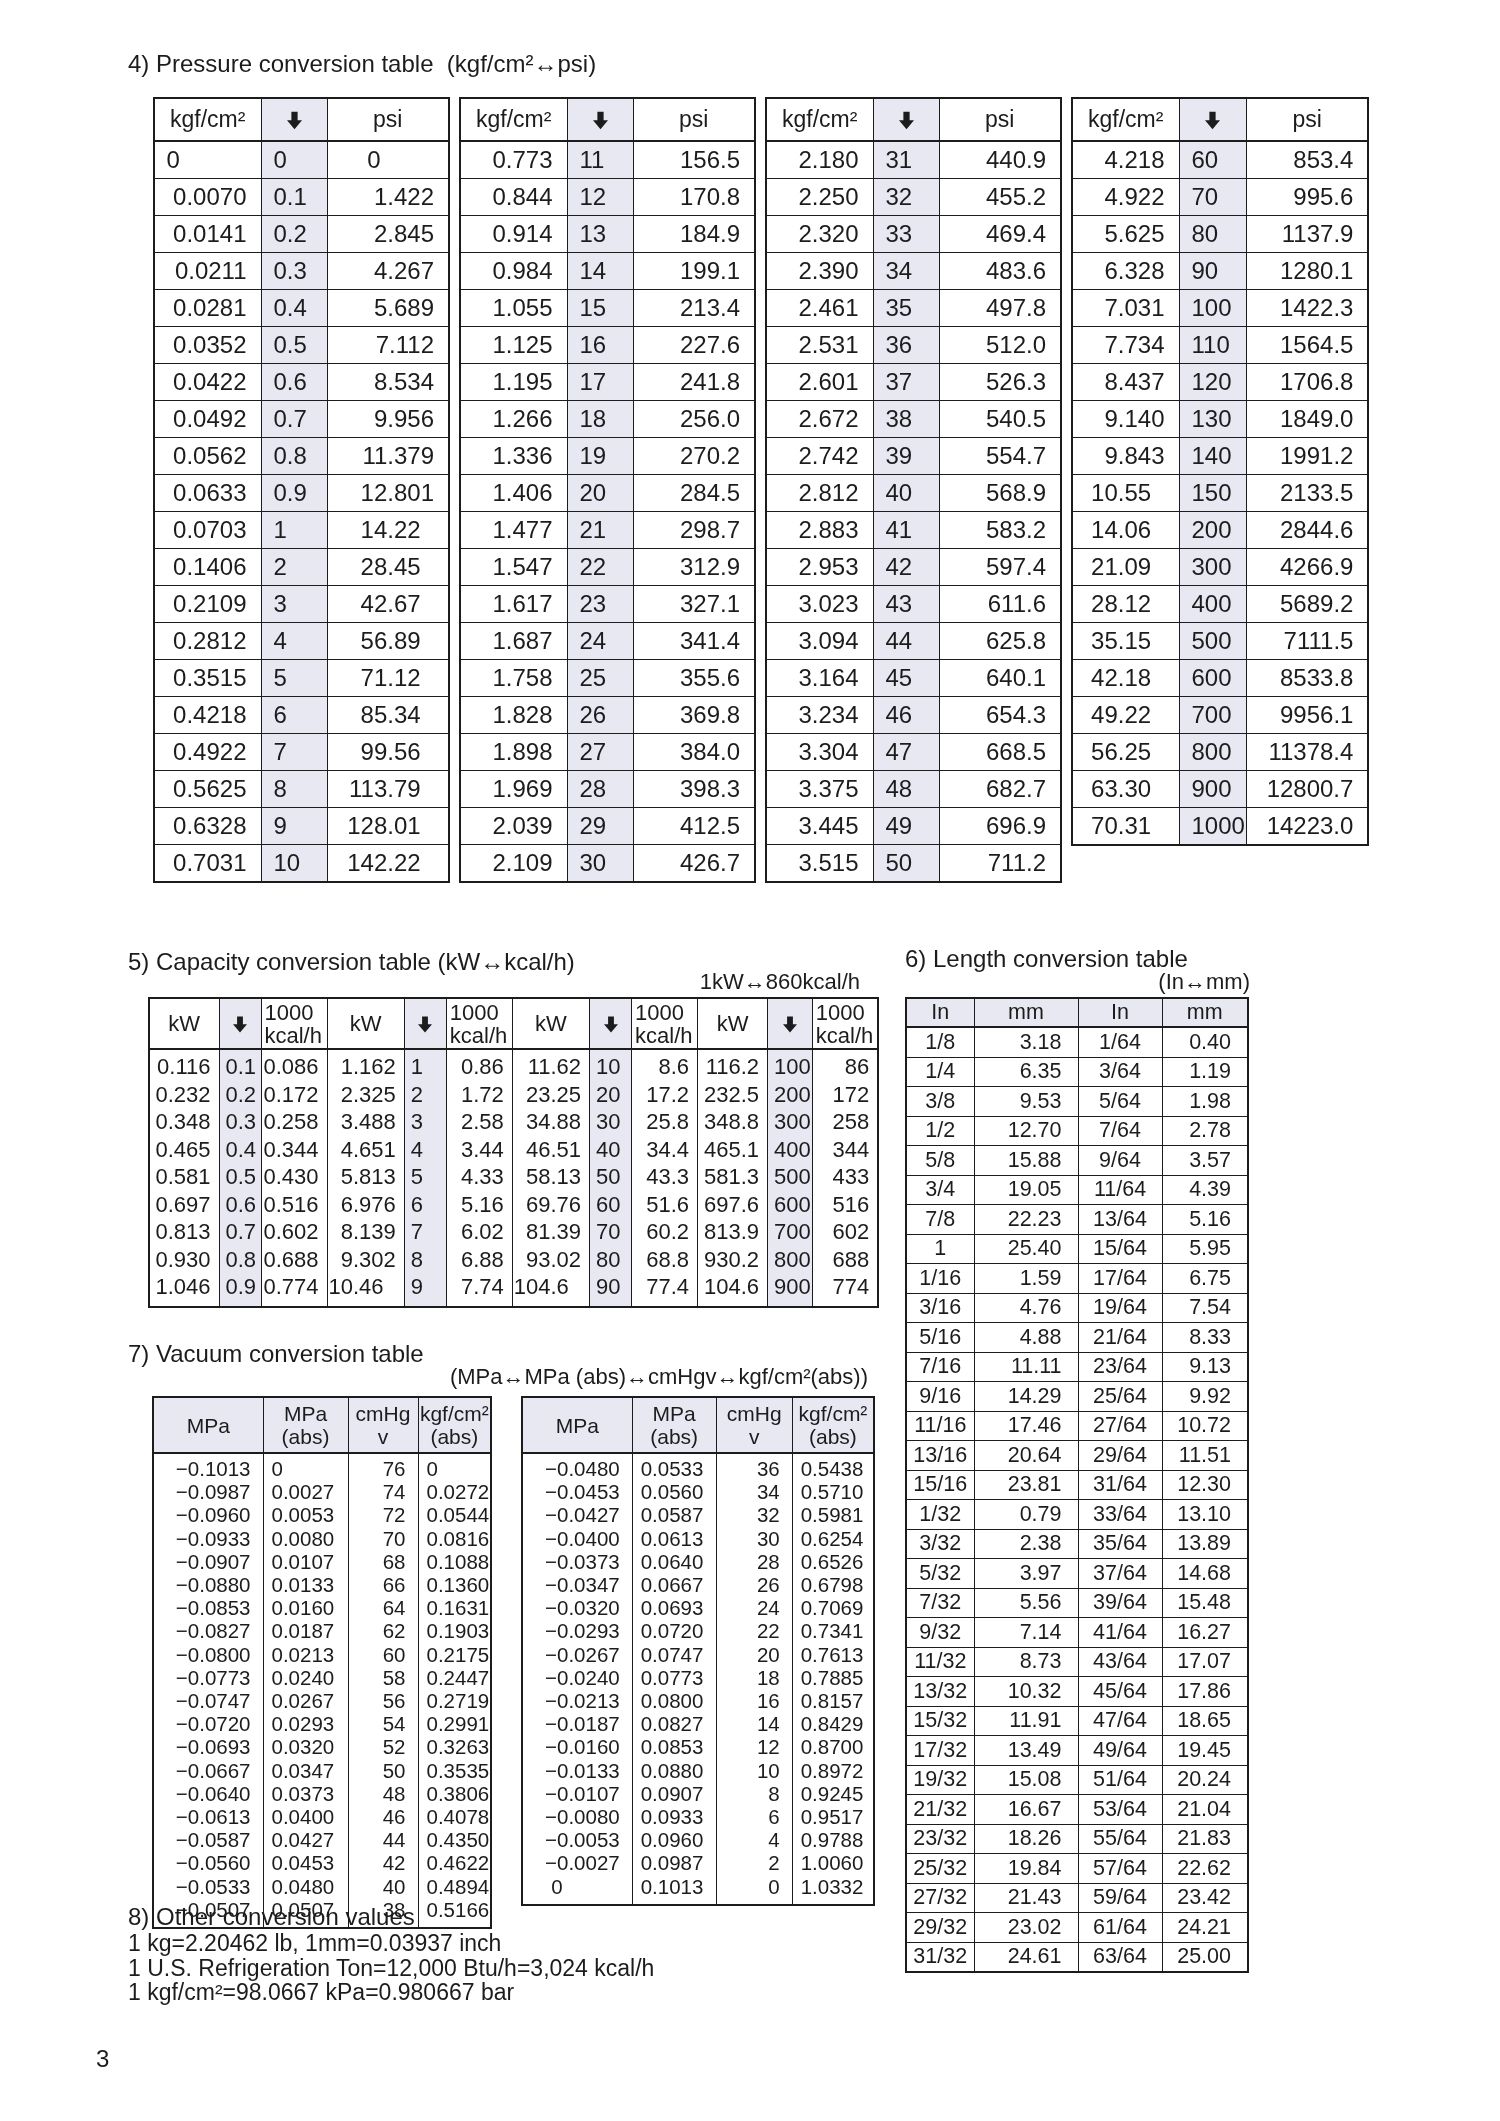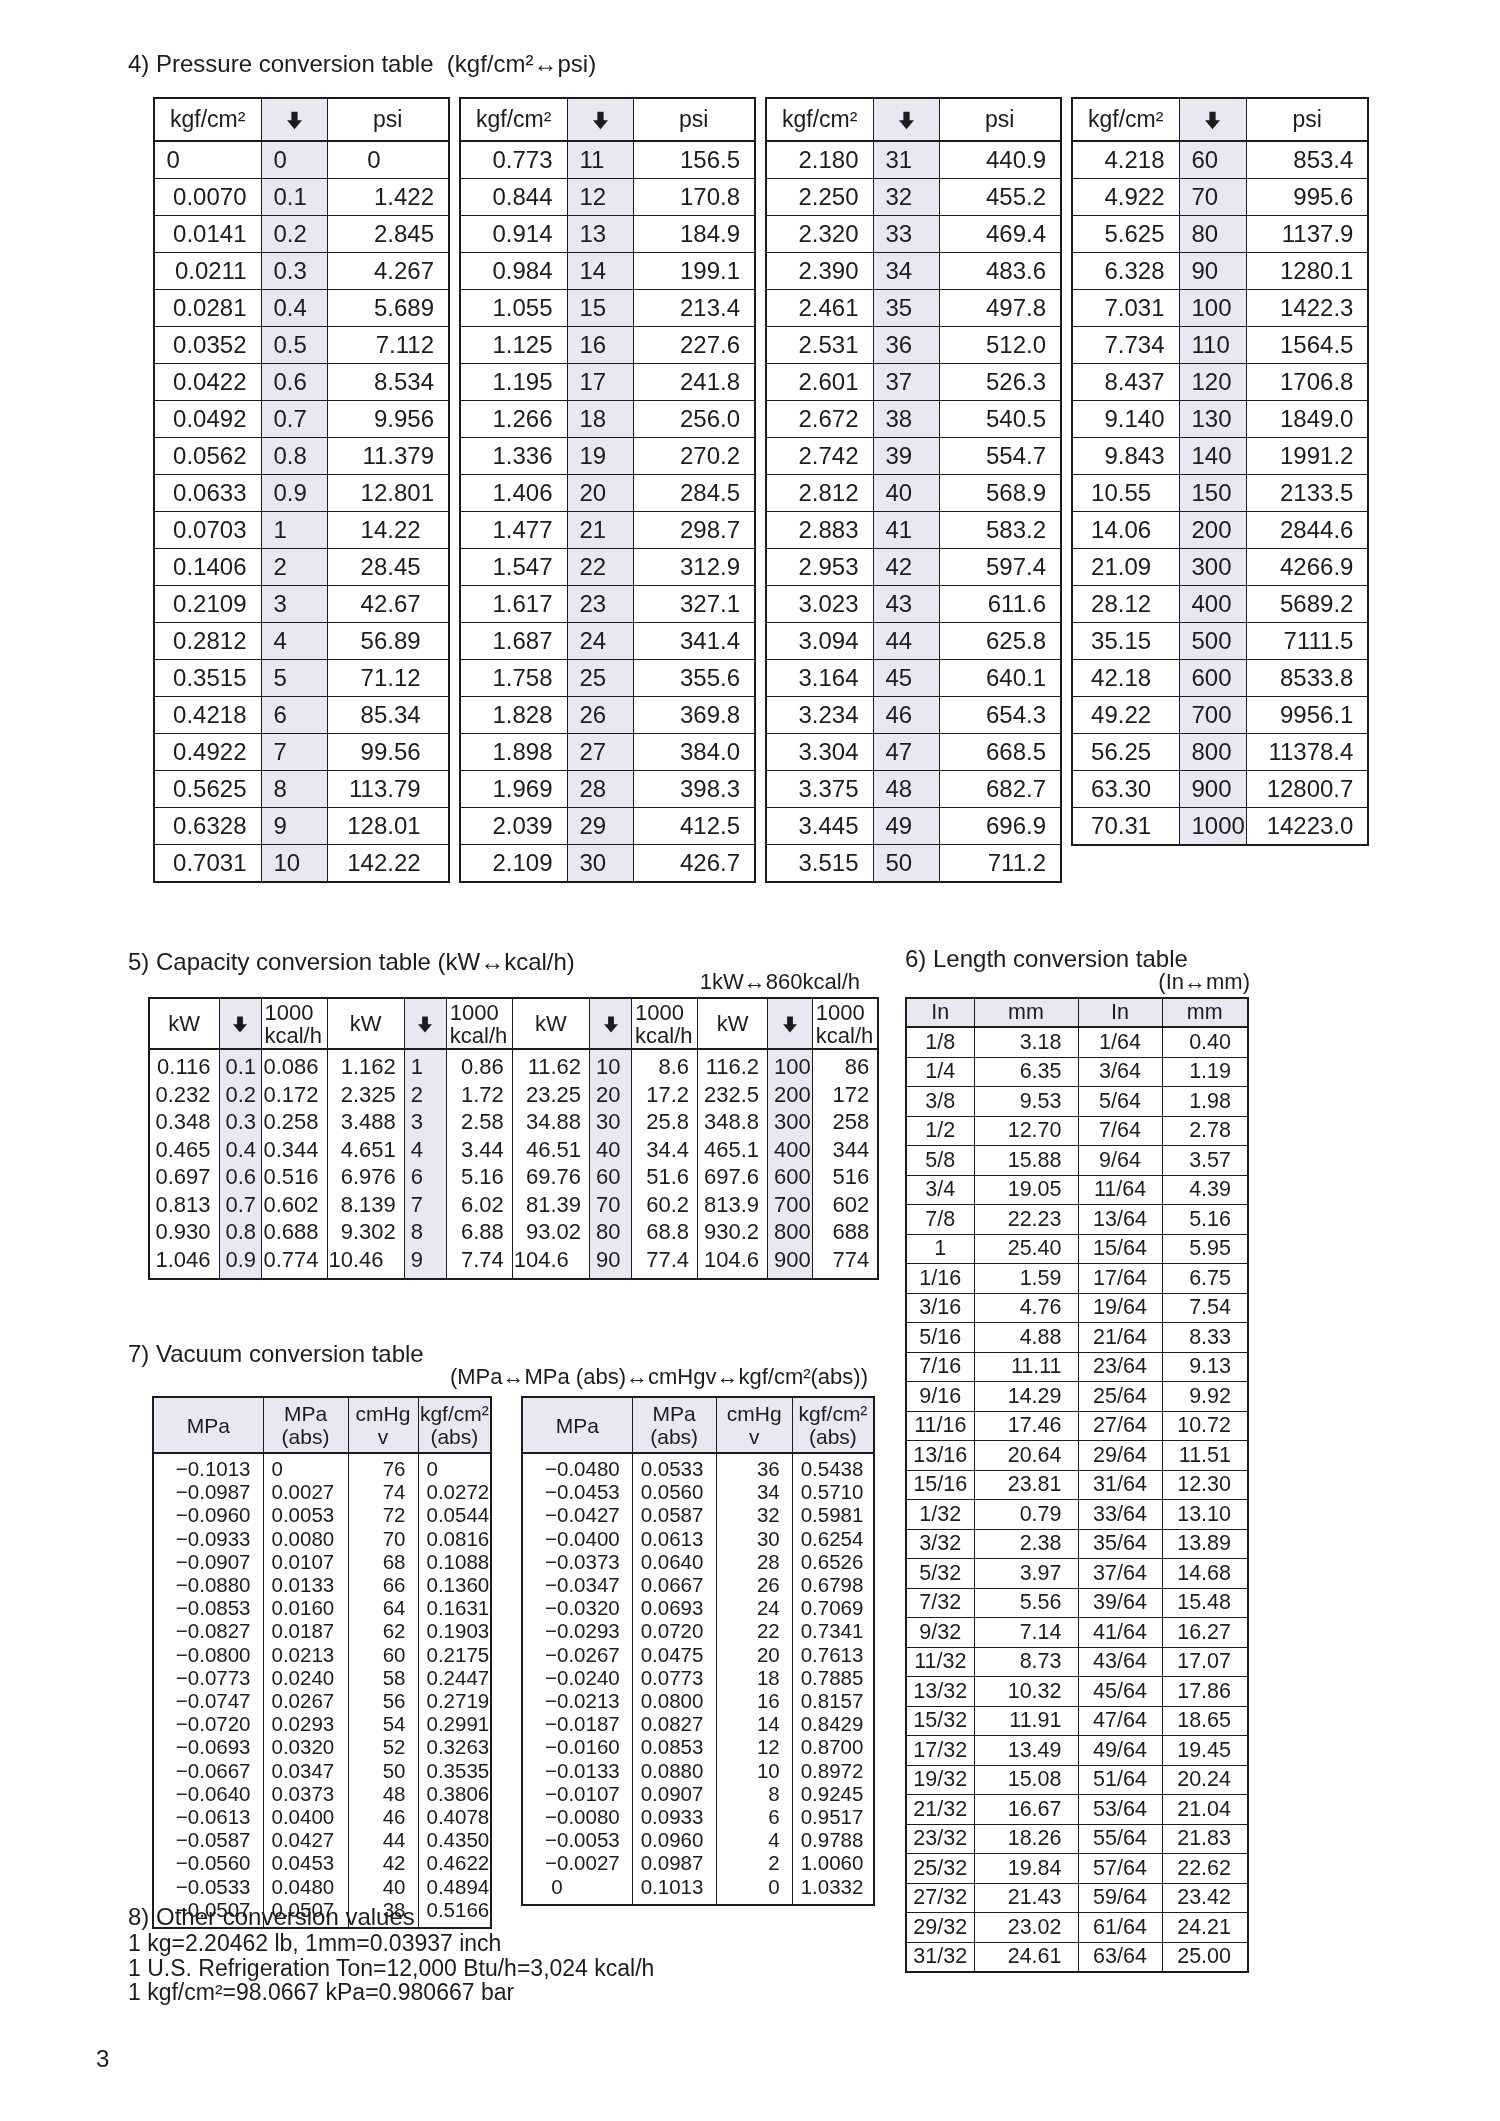--- a/index.html
+++ b/index.html
@@ -650,20 +650,34 @@
             <td class="al-l">4</td>
             <td class="al-r">3.44</td>
             <td class="al-r">46.51</td>
             <td class="al-l">40</td>
             <td class="al-r">34.4</td>
             <td class="al-r">465.1</td>
             <td class="al-l">400</td>
             <td class="al-r">344</td>
           </tr>
           <tr>
+            <td class="al-r">0.581</td>
+            <td class="al-l">0.5</td>
+            <td class="al-r">0.430</td>
+            <td class="al-r">5.813</td>
+            <td class="al-l">5</td>
+            <td class="al-r">4.33</td>
+            <td class="al-r">58.13</td>
+            <td class="al-l">50</td>
+            <td class="al-r">43.3</td>
+            <td class="al-r">581.3</td>
+            <td class="al-l">500</td>
+            <td class="al-r">433</td>
+          </tr>
+          <tr>
             <td class="al-r">0.697</td>
             <td class="al-l">0.6</td>
             <td class="al-r">0.516</td>
             <td class="al-r">6.976</td>
             <td class="al-l">6</td>
             <td class="al-r">5.16</td>
             <td class="al-r">69.76</td>
             <td class="al-l">60</td>
             <td class="al-r">51.6</td>
             <td class="al-r">697.6</td>
@@ -1156,21 +1170,21 @@
             <td class="al-l">0.7069</td>
           </tr>
           <tr>
             <td class="al-r">−0.0293</td>
             <td class="al-l">0.0720</td>
             <td class="al-r">22</td>
             <td class="al-l">0.7341</td>
           </tr>
           <tr>
             <td class="al-r">−0.0267</td>
-            <td class="al-l">0.0475</td>
+            <td class="al-l">0.0747</td>
             <td class="al-r">20</td>
             <td class="al-l">0.7613</td>
           </tr>
           <tr>
             <td class="al-r">−0.0240</td>
             <td class="al-l">0.0773</td>
             <td class="al-r">18</td>
             <td class="al-l">0.7885</td>
           </tr>
           <tr>

